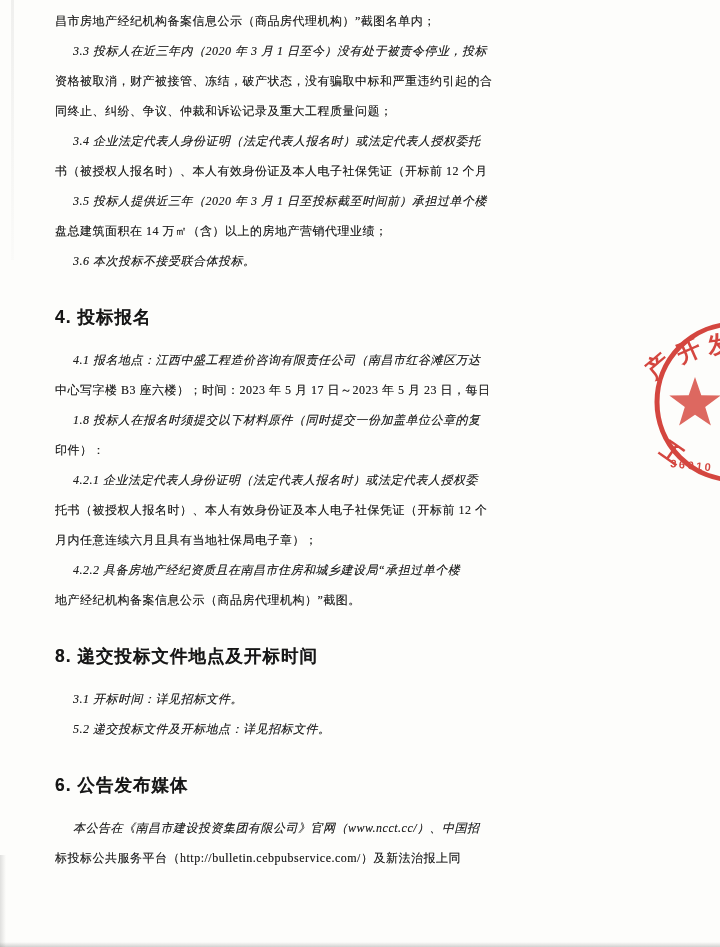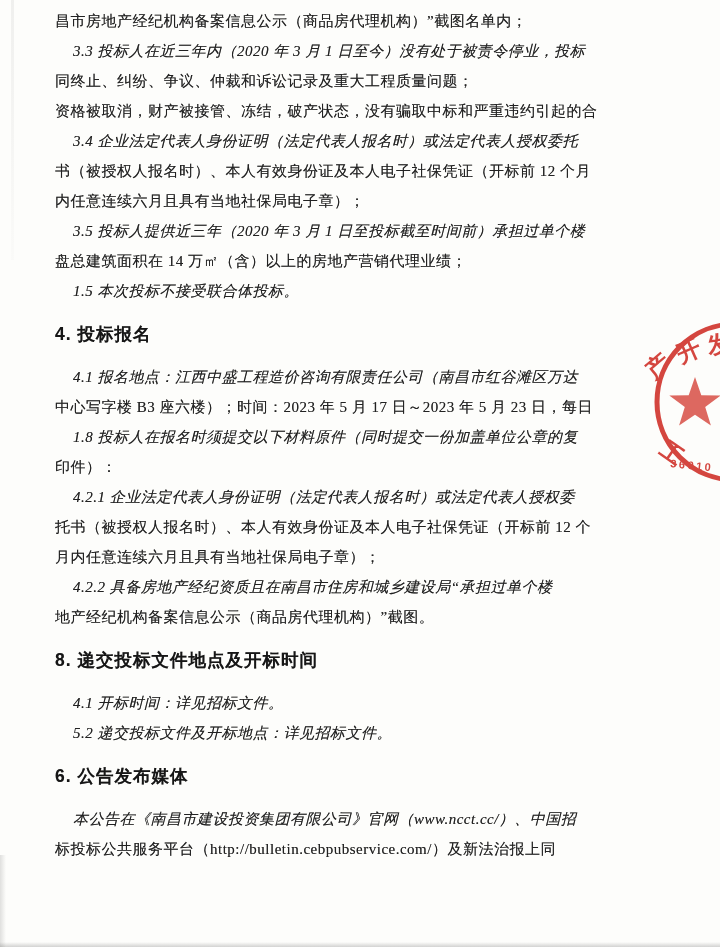--- a/index.html
+++ b/index.html
@@ -9,36 +9,36 @@
     margin:0 auto;
     background:#fdfdfb;
     overflow:hidden;
     font-family:"Liberation Serif","DejaVu Serif",serif;
     color:#1c1c1c;
   }
   .content {
     position:absolute; left:55px; top:6px; width:600px;
   }
   .line {
-    font-size:15px;
+    font-size:12px;
     line-height:30px;
     height:30px;
     white-space:nowrap;
     letter-spacing:0.5px;
     color:#222;
     text-shadow:0 0 0.4px rgba(40,40,40,0.55); 
   }
   .line.indent { padding-left:18px;font-style:italic; }
   .line.heading {
     font-family:"Liberation Sans","DejaVu Sans",sans-serif;
     font-weight:bold;
     font-size:17.5px;
     letter-spacing:1px;
     color:#161616;
-    margin-top:13px;
+    margin-top:26px;
     margin-bottom:13px;
   }
   
   .left-crease {
     position:absolute; left:11px; top:0; width:3px; height:260px;
     background:linear-gradient(to bottom, rgba(120,120,120,0.10), rgba(120,120,120,0.02));
     pointer-events:none;
   }
   .left-edge-shade {
     position:absolute; left:0; top:855px; width:6px; height:92px;
@@ -61,40 +61,39 @@
 
 <div class="page">
 
   <div class="left-crease"></div>
   <div class="left-edge-shade"></div>
   <div class="bottom-shade"></div>
 
   <div class="content">
       <div class="line">昌市房地产经纪机构备案信息公示（商品房代理机构）”截图名单内；</div>
       <div class="line indent">3.3 投标人在近三年内（2020 年 3 月 1 日至今）没有处于被责令停业，投标</div>
+      <div class="line">资格被取消，财产被接管、冻结，破产状态，没有骗取中标和严重违约引起的合</div>
       <div class="line">同终止、纠纷、争议、仲裁和诉讼记录及重大工程质量问题；</div>
-      <div class="line">资格被取消，财产被接管、冻结，破产状态，没有骗取中标和严重违约引起的合</div>
       <div class="line indent">3.4 企业法定代表人身份证明（法定代表人报名时）或法定代表人授权委托</div>
       <div class="line">书（被授权人报名时）、本人有效身份证及本人电子社保凭证（开标前 12 个月</div>
-      <div class="line">内任意连续六月且具有当地社保局电子章）；</div>
       <div class="line indent">3.5 投标人提供近三年（2020 年 3 月 1 日至投标截至时间前）承担过单个楼</div>
       <div class="line">盘总建筑面积在 14 万㎡（含）以上的房地产营销代理业绩；</div>
-      <div class="line indent">1.5 本次投标不接受联合体投标。</div>
+      <div class="line indent">3.6 本次投标不接受联合体投标。</div>
       <div class="line heading">4. 投标报名</div>
       <div class="line indent">4.1 报名地点：江西中盛工程造价咨询有限责任公司（南昌市红谷滩区万达</div>
       <div class="line">中心写字楼 B3 座六楼）；时间：2023 年 5 月 17 日～2023 年 5 月 23 日，每日</div>
       <div class="line indent">1.8 投标人在报名时须提交以下材料原件（同时提交一份加盖单位公章的复</div>
       <div class="line">印件）：</div>
       <div class="line indent">4.2.1 企业法定代表人身份证明（法定代表人报名时）或法定代表人授权委</div>
       <div class="line">托书（被授权人报名时）、本人有效身份证及本人电子社保凭证（开标前 12 个</div>
       <div class="line">月内任意连续六月且具有当地社保局电子章）；</div>
       <div class="line indent">4.2.2 具备房地产经纪资质且在南昌市住房和城乡建设局“承担过单个楼</div>
       <div class="line">地产经纪机构备案信息公示（商品房代理机构）”截图。</div>
       <div class="line heading">8. 递交投标文件地点及开标时间</div>
-      <div class="line indent">4.1 开标时间：详见招标文件。</div>
+      <div class="line indent">3.1 开标时间：详见招标文件。</div>
       <div class="line indent">5.2 递交投标文件及开标地点：详见招标文件。</div>
       <div class="line heading">6. 公告发布媒体</div>
       <div class="line indent">本公告在《南昌市建设投资集团有限公司》官网（www.ncct.cc/）、中国招</div>
       <div class="line">标投标公共服务平台（http://bulletin.cebpubservice.com/）及新法治报上同</div>
     </div>
 
   <div class="stamp">
     <svg width="80" height="170" viewBox="0 0 80 170">
       <g opacity="0.88">
         <circle cx="95" cy="84" r="78" fill="none" stroke="#cf2d26" stroke-width="5"></circle>

